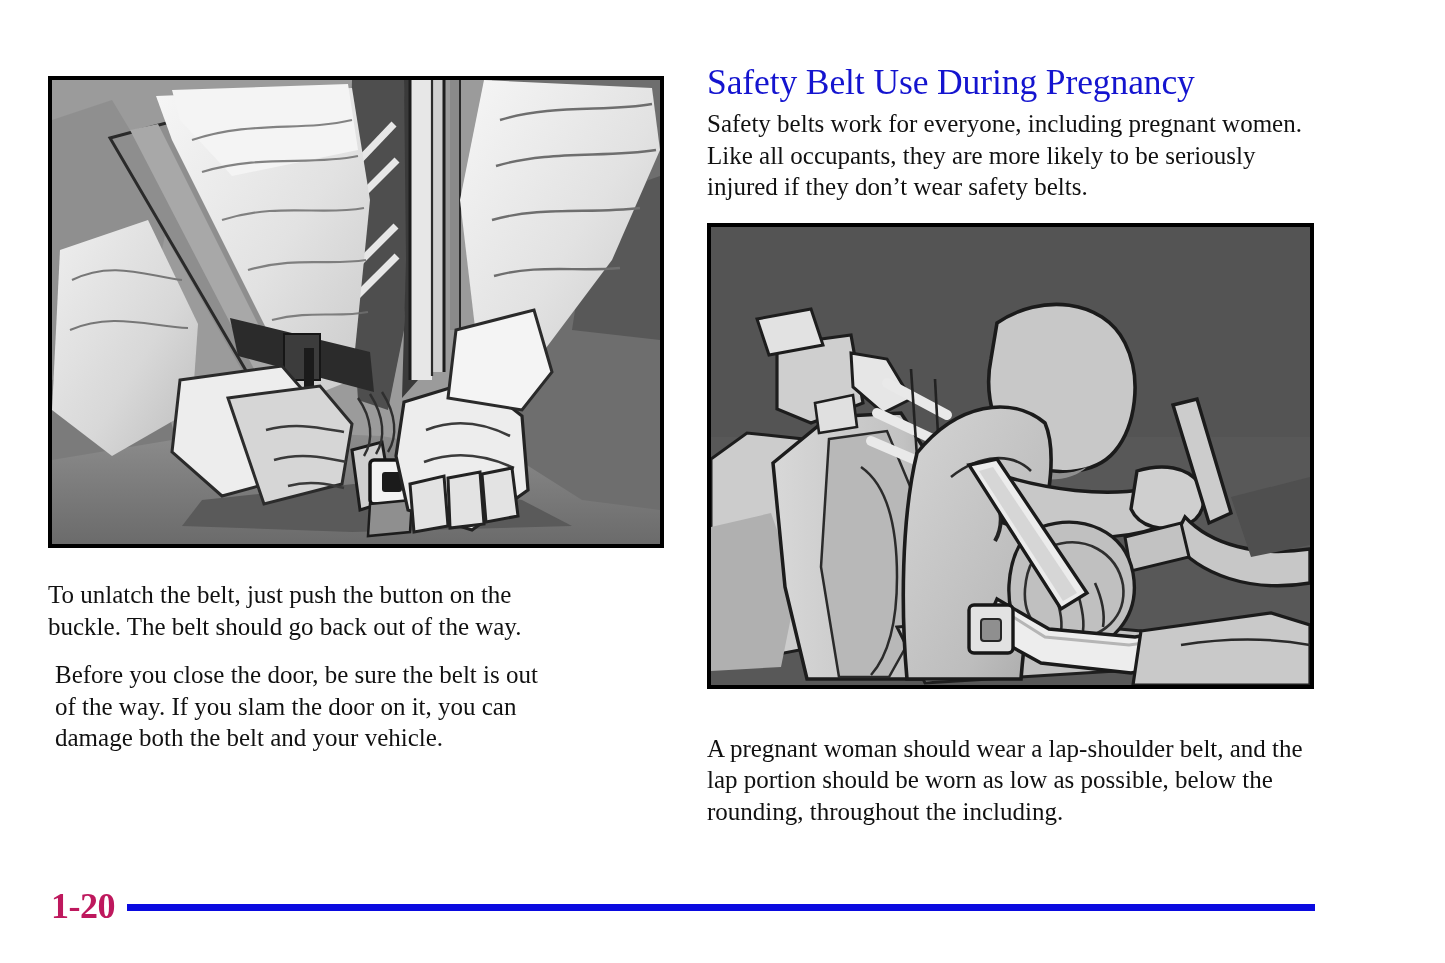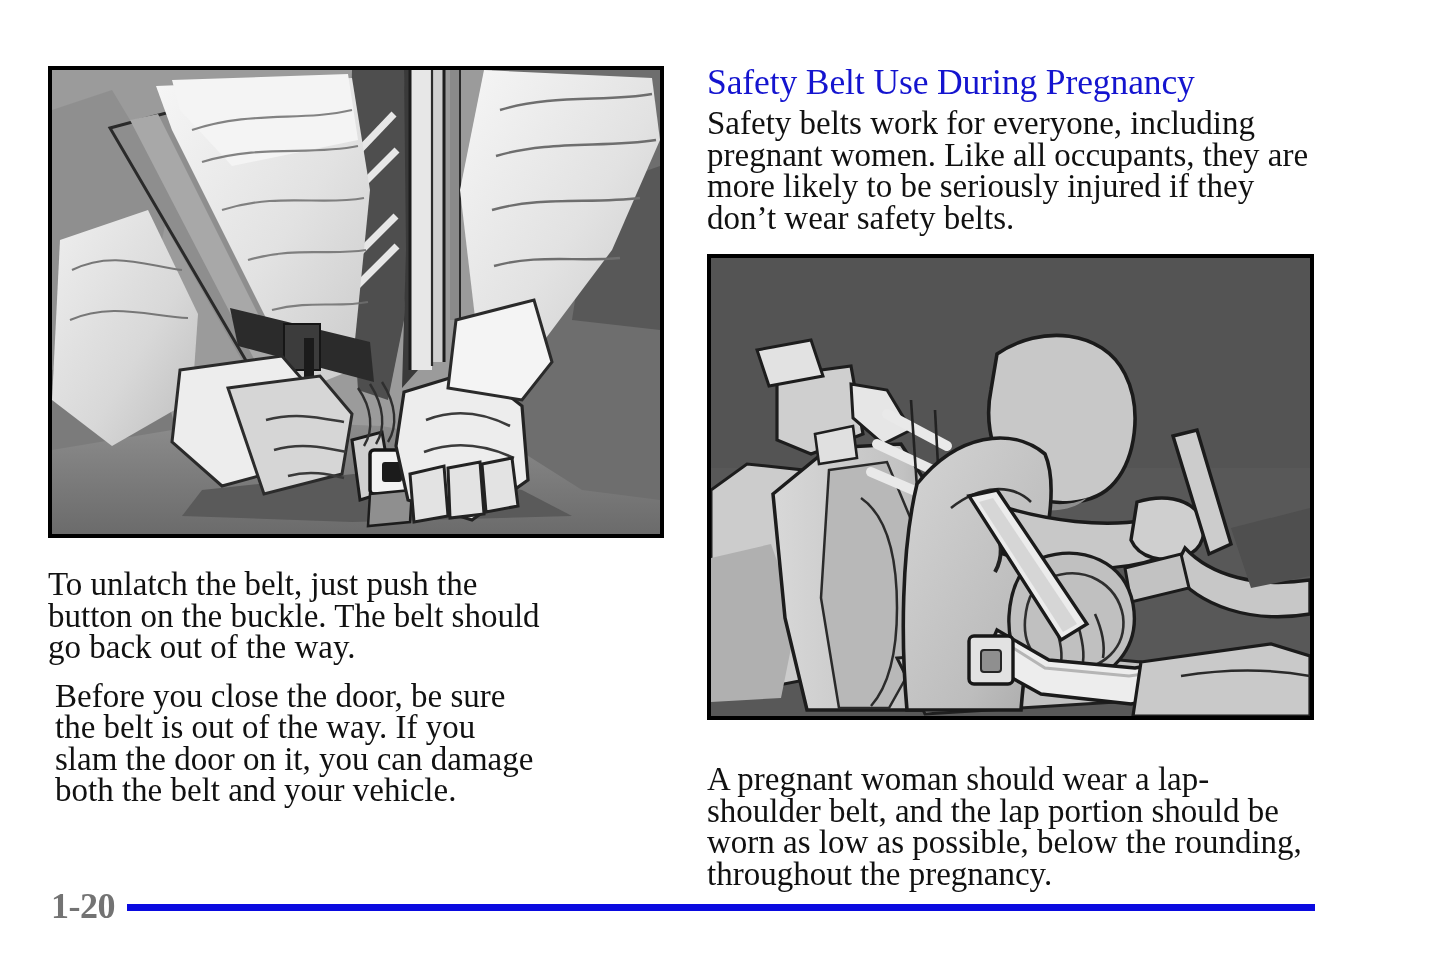--- a/index.html
+++ b/index.html
@@ -19,21 +19,21 @@
   .page {
     position: absolute;
     inset: 0;
     background: #ffffff;
   }
 
   
   .col-left {
     position: absolute;
     left: 48px;
-    top: 66px;
+    top: 76px;
     width: 493px;
   }
   .col-right {
     position: absolute;
     left: 707px;
     top: 62px;
     width: 608px;
   }
 
   
@@ -64,21 +64,21 @@
     font-family: "Liberation Serif", "DejaVu Serif", serif;
     font-weight: normal;
     font-size: 35.5px;
     line-height: 40px;
     letter-spacing: -0.1px;
     margin: 0 0 6px 0;
     white-space: nowrap;
   }
   p.body-text {
     margin: 0;
-    font-size: 33px;
+    font-size: 25px;
     line-height: 31.5px;
     color: #111111;
     font-family: "Liberation Serif", "DejaVu Serif", serif;
   }
   p.body-text + p.body-text {
     margin-top: 17px;
     margin-left: 7px;
   }
   .intro-block {
     margin-bottom: 20px;
@@ -95,21 +95,21 @@
     position: absolute;
     left: 48px;
     top: 884px;
     width: 1270px;
     height: 48px;
   }
   .page-number {
     position: absolute;
     left: 3px;
     top: 0px;
-    color: #737373;
+    color: #be185d;
     font-weight: bold;
     font-size: 36px;
     line-height: 44px;
     font-family: "Liberation Serif", "DejaVu Serif", serif;
     letter-spacing: -0.5px;
   }
   .footer-rule {
     position: absolute;
     left: 79px;
     top: 20px;
@@ -331,21 +331,21 @@
         <rect x="270" y="392" width="20" height="22" rx="3" fill="#8f8f8f" stroke="#262626" stroke-width="2"></rect>
 
         <path d="M430 404 L560 386 L599 398 L599 458 L422 458 Z" fill="#c9c9c9" stroke="#1b1b1b" stroke-width="3.2"></path>
         <path d="M470 418 C520 410 566 412 599 418" fill="none" stroke="#2a2a2a" stroke-width="2.6"></path>
 
         <path d="M520 270 L599 250 L599 318 L540 330 Z" fill="#4f4f4f"></path>
       </svg>
     </div>
 
     <div class="caption-block">
-      <p class="body-text">A pregnant woman should wear a lap-shoulder belt, and the lap portion should be worn as low as possible, below the rounding, throughout the pregnancy.</p>
+      <p class="body-text">A pregnant woman should wear a lap-shoulder belt, and the lap portion should be worn as low as possible, below the rounding, throughout the including.</p>
     </div>
   </div>
 
   <div class="footer">
     <span class="page-number">1-20</span>
     <div class="footer-rule"></div>
   </div>
 
 </div>
 

